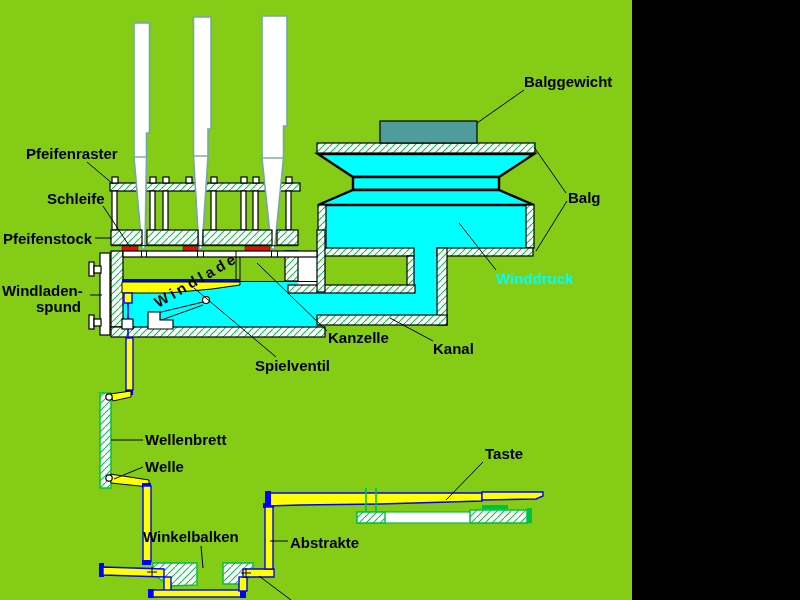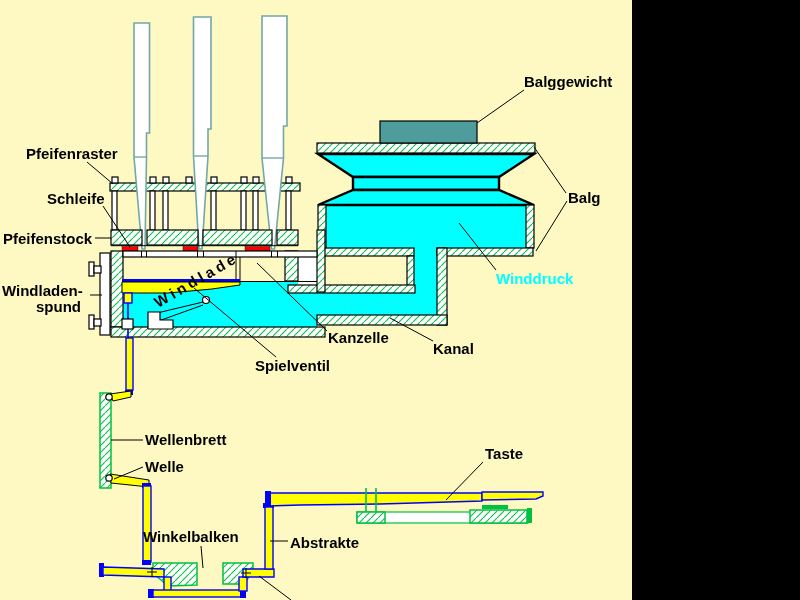--- a/index.html
+++ b/index.html
@@ -1,16 +1,16 @@
 <!DOCTYPE html>
 <html style="--c-wind: #00FFFF; --c-wood_green: #00C040; --c-moving_yellow: #FFFF00; --c-tracker_blue: #0000FF; --c-slider_red: #FF0000; --c-pipe_teal: #74A7A7; --c-weight_teal: #4E9C9C; --c-text: #000000; --c-background: #FFFFFF; --c-sidebar: #000000;"><head>
 <meta charset="utf-8">
 <style>
   html,body{margin:0;padding:0;background:#fff;}
-  #stage{position:relative;width:800px;height:600px;overflow:hidden;background:#fef9c3;}
+  #stage{position:relative;width:800px;height:600px;overflow:hidden;background:#84cc16;}
   svg{display:block;}
   .lbl{font:bold 15px "Liberation Sans",sans-serif;fill:var(--c-text,#000);}
   .lbl-wind{fill:var(--c-wind,#00ffff);}
   .lbl-rot{font:bold 15px "Liberation Sans",sans-serif;fill:var(--c-text,#000);letter-spacing:3.5px;}
   .leader{stroke:var(--c-text,#000);stroke-width:1;fill:none;}
   .wood{fill:url(#hatch);stroke:#000;stroke-width:1.2;}
   .woodg{fill:url(#hatch);stroke:var(--c-wood_green,#00c040);stroke-width:1.5;}
   .hatchline{stroke:var(--c-wood_green,#00c040);stroke-width:1.1;}
   .wind{fill:var(--c-wind,#00ffff);stroke:none;}
   .bellow{fill:var(--c-wind,#00ffff);stroke:#000;stroke-width:2.4;stroke-linejoin:miter;}

